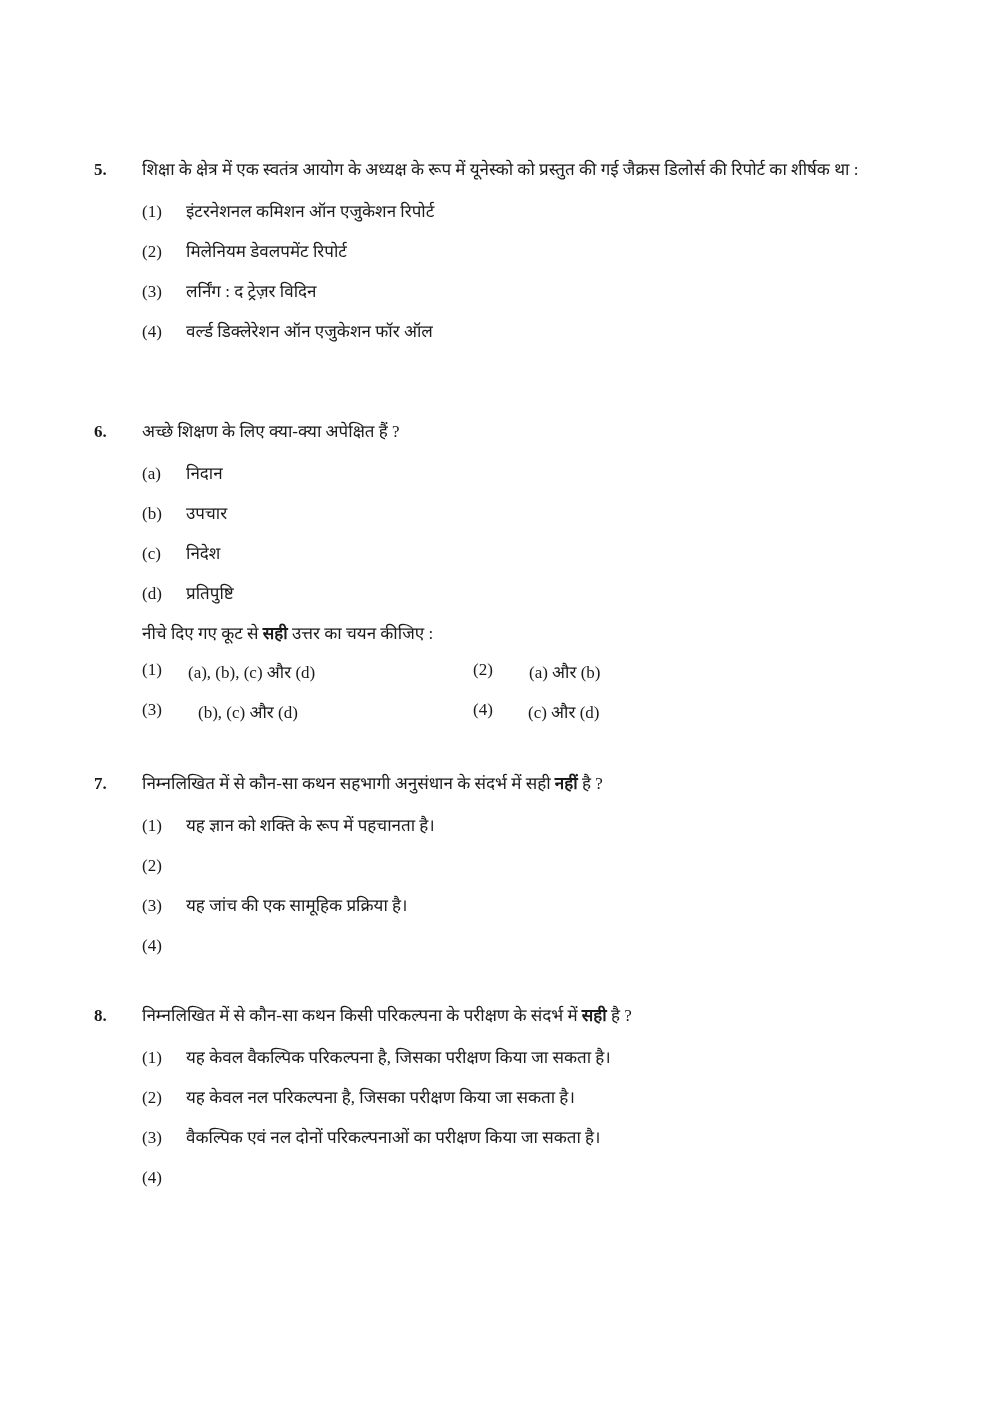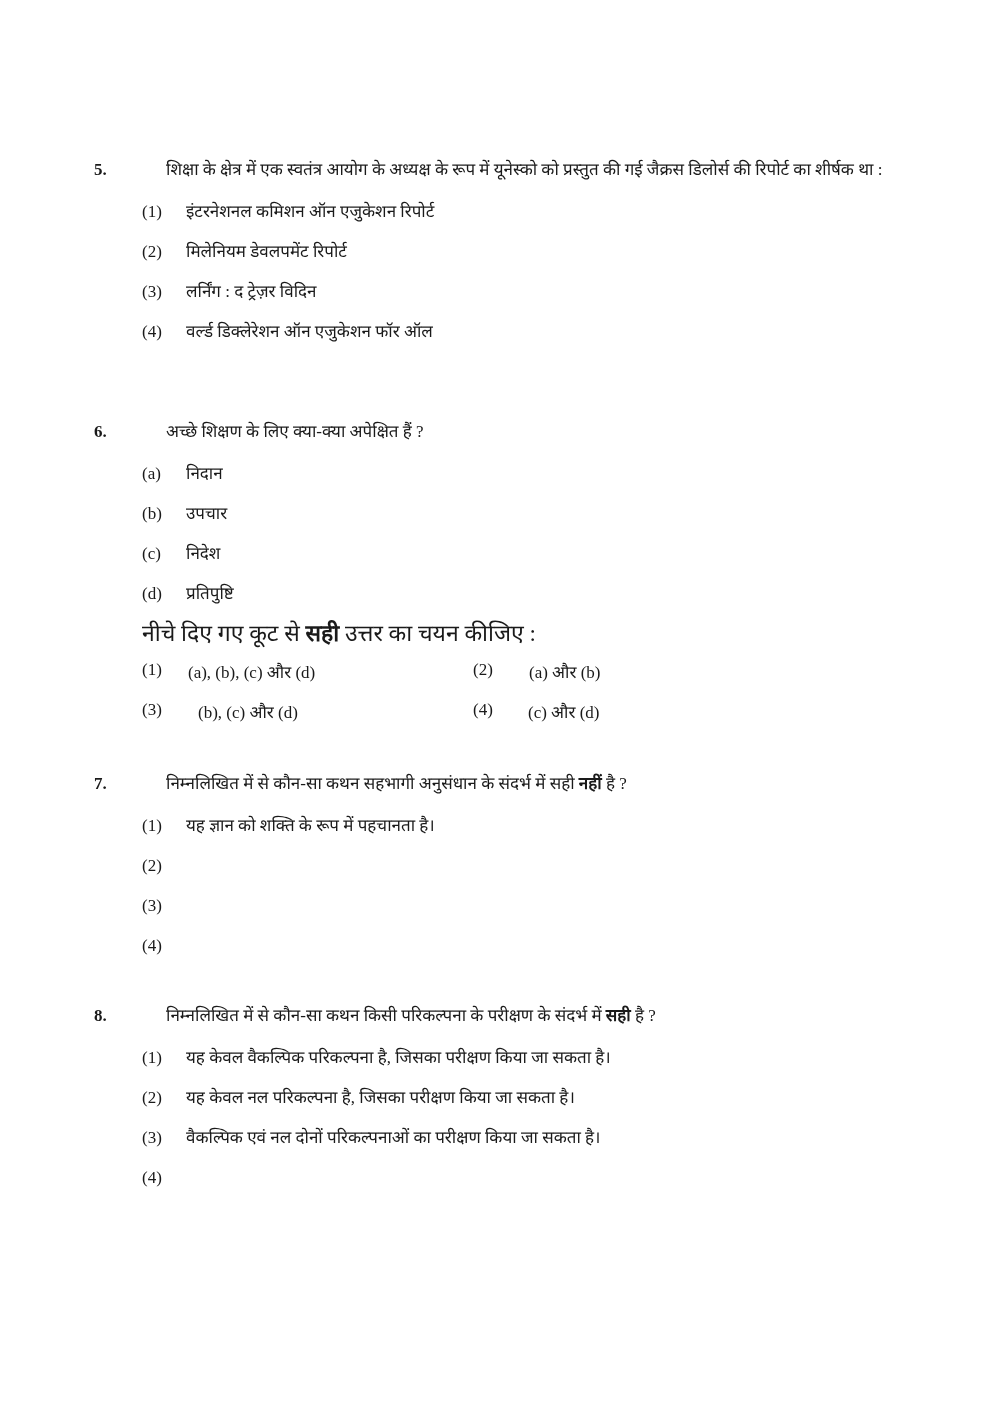--- a/index.html
+++ b/index.html
@@ -8,31 +8,31 @@
     font-family: "Liberation Serif", "DejaVu Serif", serif;
     color: #1a1a1a;
   }
   .page { position: absolute; left: 0; top: 0; width: 992px; height: 1403px; }
   .q { position: absolute; left: 94px; width: 820px; }
   .qnum {
     position: absolute; left: 0; top: 0;
     font-weight: bold; font-size: 17px;
   }
   .qtext {
-    margin-left: 72px; font-size: 17px; line-height: 28px;
+    margin-left: 48px; font-size: 17px; line-height: 28px;
   }
   .opt {
     position: relative; margin-left: 48px; height: 40px;
     font-size: 17px; line-height: 28px;
   }
   .opt .lbl { position: absolute; left: 0; top: 6px; }
   .opt .txt { position: absolute; left: 44px; top: 6px; }
   .code-row { position: relative; margin-left: 48px; height: 40px; font-size: 17px; }
   .code-row .cell { position: absolute; top: 6px; }
-  .instr { margin-left: 48px; font-size: 23px; line-height: 28px; height: 40px; padding-top: 6px; box-sizing: border-box; }
+  .instr { margin-left: 48px; font-size: 17px; line-height: 28px; height: 40px; padding-top: 6px; box-sizing: border-box; }
   b { font-weight: bold; }
 </style>
 </head>
 <body>
 
 <div class="page">
 
   <div class="q" style="top:156px;">
     <span class="qnum" style="top:4px;">5.</span>
     <div class="qtext">शिक्षा के क्षेत्र में एक स्वतंत्र आयोग के अध्यक्ष के रूप में यूनेस्को को प्रस्तुत की गई जैक्रस डिलोर्स की रिपोर्ट का शीर्षक था :</div>
@@ -100,20 +100,21 @@
     <div style="height:8px"></div>
     <div class="opt">
       <span class="lbl">(1)</span>
       <span class="txt">यह ज्ञान को शक्ति के रूप में पहचानता है।</span>
     </div>
     <div class="opt">
       <span class="lbl">(2)</span>
     </div>
     <div class="opt">
       <span class="lbl">(3)</span>
+      <span class="txt">यह जांच की एक सामूहिक प्रक्रिया है।</span>
     </div>
     <div class="opt">
       <span class="lbl">(4)</span>
     </div>
   </div>
 
   <div class="q" style="top:1002px;">
     <span class="qnum" style="top:4px;">8.</span>
     <div class="qtext">
       <span>निम्नलिखित में से कौन-सा कथन किसी परिकल्पना के परीक्षण के संदर्भ में </span><b>सही</b><span> है ?</span>

